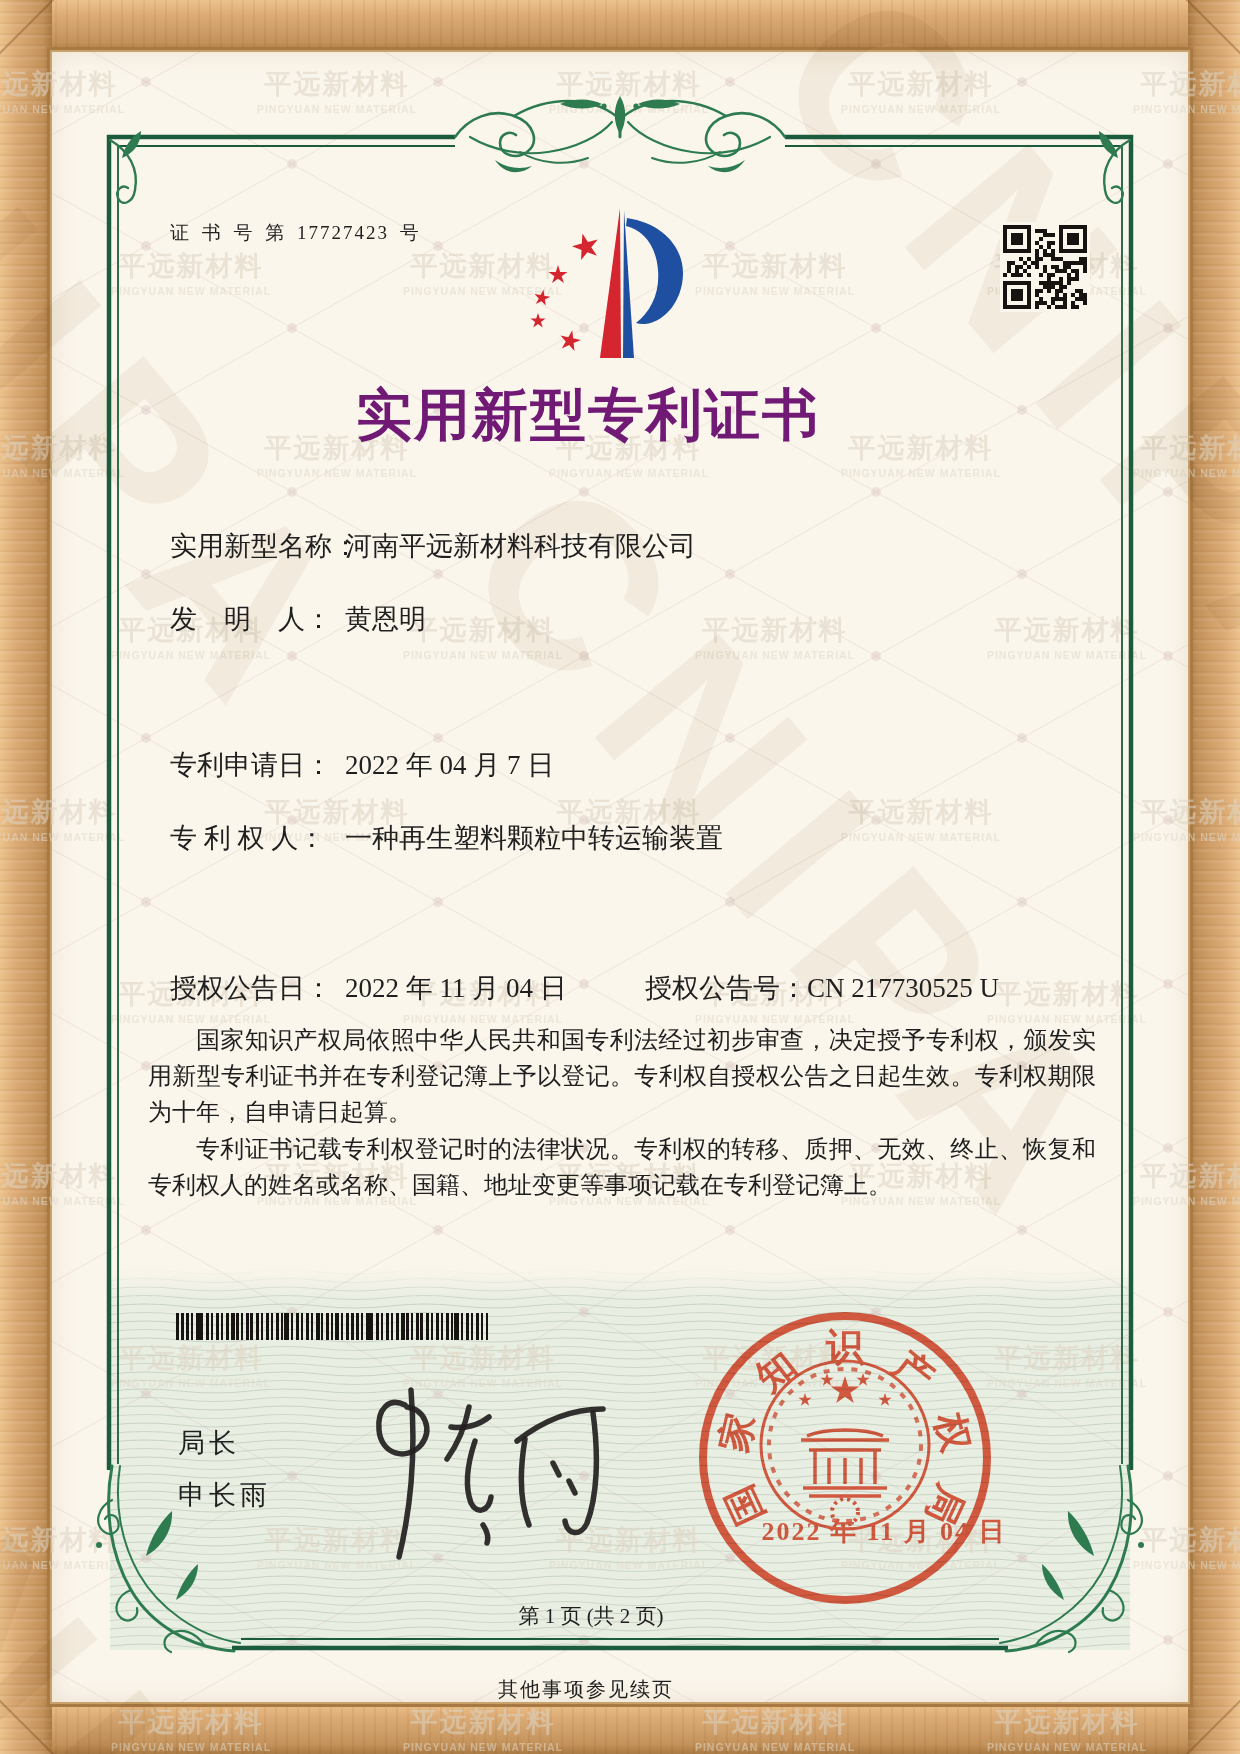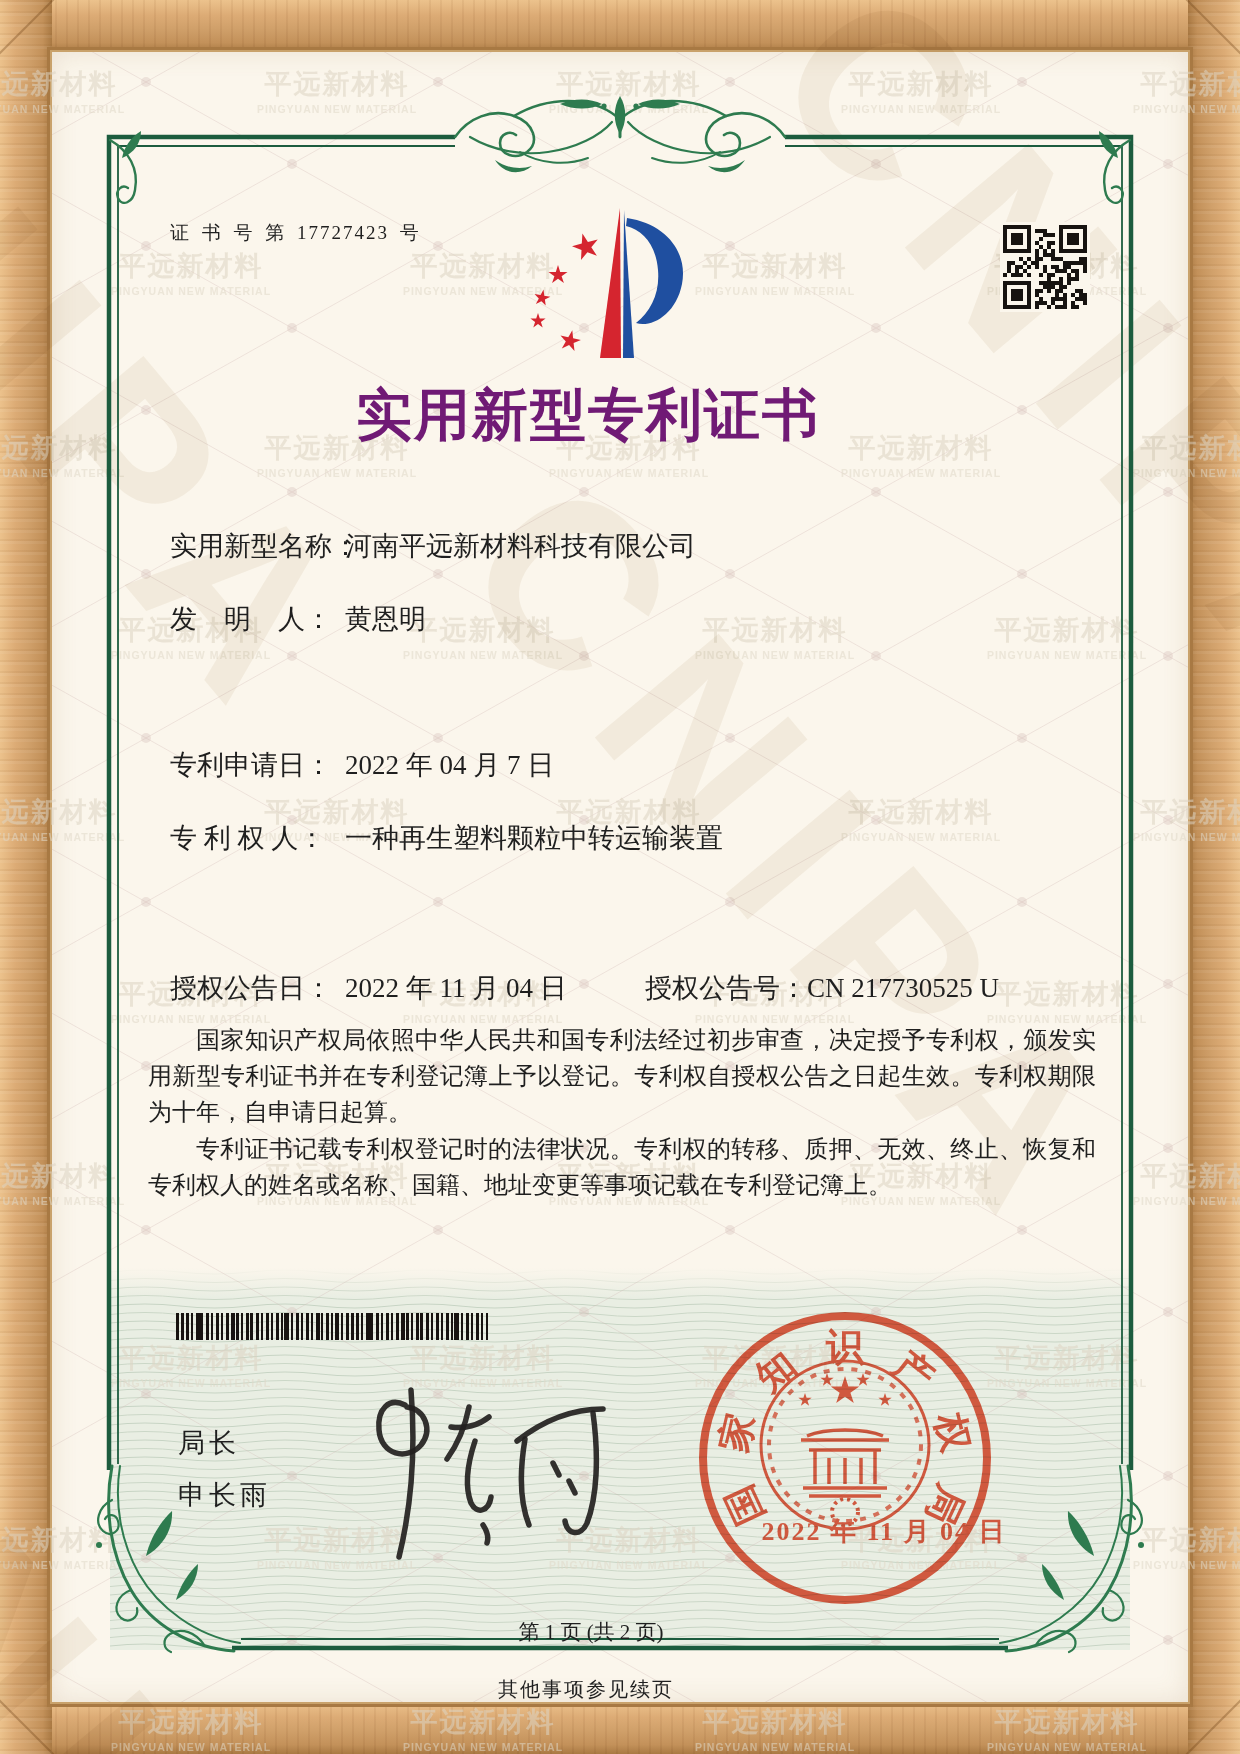--- a/index.html
+++ b/index.html
@@ -61,21 +61,21 @@
   #grant-no-label{position:absolute;left:645px;white-space:pre;}
   #body-text{left:148px;top:1022px;width:948px;font-size:24px;line-height:36.2px;text-align:justify;}
   #body-text p{margin:0;text-indent:2em;}
   #barcode{left:176px;top:1313px;width:312px;height:27px;
     background-image:
       repeating-linear-gradient(90deg,#171310 0 2px,rgba(0,0,0,0) 2px 5px),
       repeating-linear-gradient(90deg,#171310 0 3px,rgba(0,0,0,0) 3px 10px),
       repeating-linear-gradient(90deg,rgba(0,0,0,0) 0 6px,#171310 6px 8px,rgba(0,0,0,0) 8px 17px);}
   #director-title{left:178px;top:1425px;font-size:27px;letter-spacing:4px;}
   #director-name{left:178px;top:1477px;font-size:27px;letter-spacing:4px;}
-  #page-number{left:591px;top:1602px;transform:translateX(-50%);font-size:21px;white-space:pre;margin-top:16px;}
+  #page-number{left:591px;top:1602px;transform:translateX(-50%);font-size:21px;white-space:pre;}
   #footer-note{left:586px;top:1676px;transform:translateX(-50%);font-size:20px;letter-spacing:2px;}
   #seal-svg{mix-blend-mode:multiply;opacity:.93;}
   #seal-svg text{fill:var(--seal_red);font-family:"Liberation Serif","DejaVu Serif",serif;font-weight:bold;}
   #seal-ring text{font-size:38px;}
   #seal-date{font-size:26px;letter-spacing:2px;fill:var(--date_red);}
   .seal-stroke{stroke:var(--seal_red);fill:none;}
   .seal-fill{fill:var(--seal_red);stroke:none;}
   .sig{stroke:#22201e;fill:none;stroke-width:5.5;stroke-linecap:round;stroke-linejoin:round;opacity:.92;}
 </style>
 </head>

